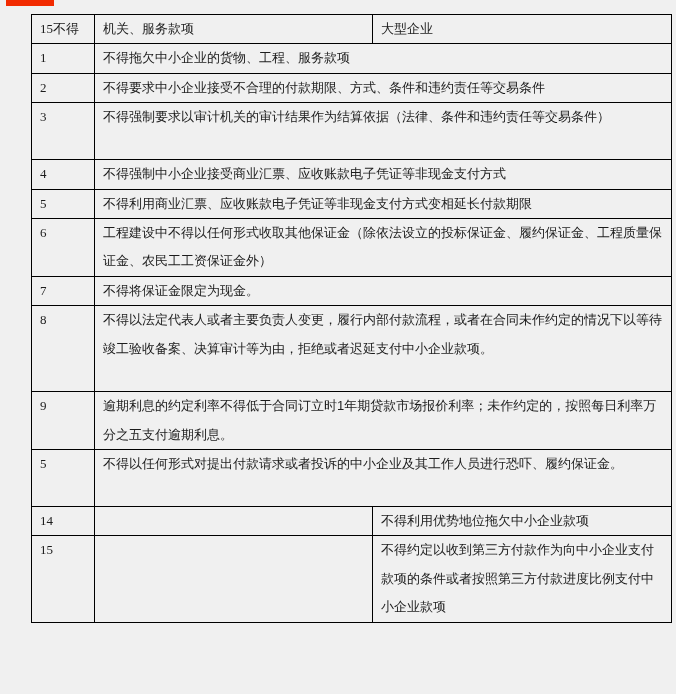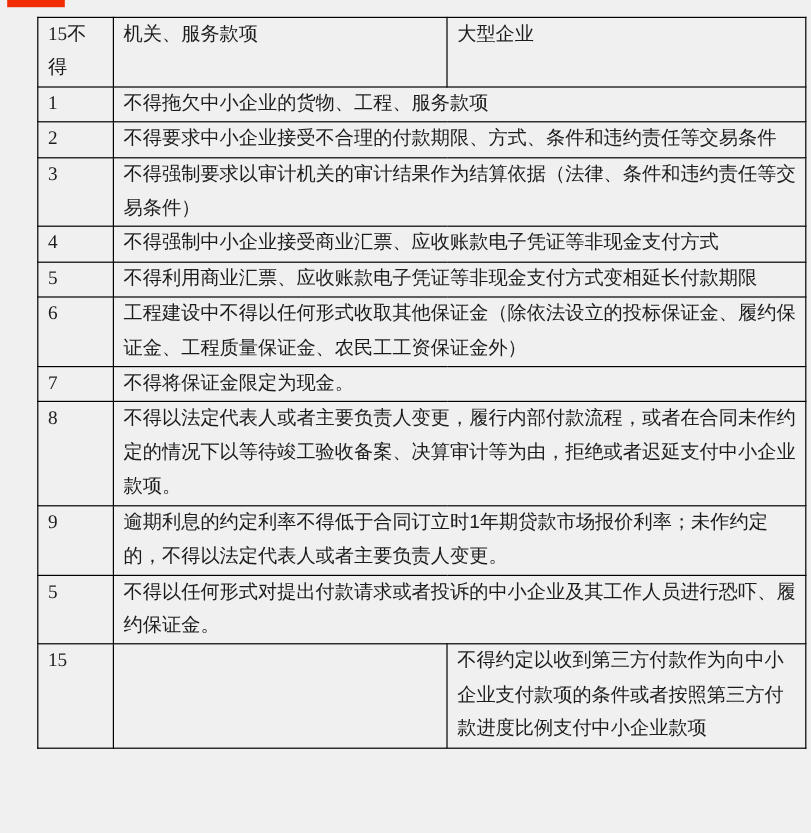--- a/index.html
+++ b/index.html
@@ -31,21 +31,21 @@
   table.rules {
     position: absolute;
     left: 31px;
     top: 14px;
     width: 640px;
     border-collapse: collapse;
     table-layout: fixed;
   }
   table.rules td {
     border: 1px solid var(--border);
-    font-size: 16px;
+    font-size: 13px;
     line-height: 28.4px;
     padding: 0 8px;
     vertical-align: top;
     word-break: break-all;
     overflow: hidden;
   }
   td.num {
     font-family: "Liberation Serif", "DejaVu Serif", serif;
     font-size: 15px;
     padding-left: 9px;
@@ -112,31 +112,36 @@
       <td colspan="2">不得将保证金限定为现金。</td>
     </tr>
 
     <tr class="rh-3">
       <td class="num">8</td>
       <td colspan="2">不得以法定代表人或者主要负责人变更，履行内部付款流程，或者在合同未作约定的情况下以等待竣工验收备案、决算审计等为由，拒绝或者迟延支付中小企业款项。</td>
     </tr>
 
     <tr class="rh-2">
       <td class="num">9</td>
-      <td colspan="2">逾期利息的约定利率不得低于合同订立时1年期贷款市场报价利率；未作约定的，不得以法定代表人或者主要负责人变更。</td>
+      <td colspan="2">逾期利息的约定利率不得低于合同订立时1年期贷款市场报价利率；未作约定的，按照每日利率万分之五支付逾期利息。</td>
     </tr>
 
     <tr class="rh-2">
       <td class="num">5</td>
       <td colspan="2">不得以任何形式对提出付款请求或者投诉的中小企业及其工作人员进行恐吓、履约保证金。</td>
     </tr>
 
 
 
 
+    <tr class="rh-1">
+      <td class="num">14</td>
+      <td></td>
+      <td>不得利用优势地位拖欠中小企业款项</td>
+    </tr>
 
     <tr class="rh-15">
       <td class="num">15</td>
       <td></td>
       <td>不得约定以收到第三方付款作为向中小企业支付款项的条件或者按照第三方付款进度比例支付中小企业款项</td>
     </tr>
 
   </tbody>
     </table>
 </div>

